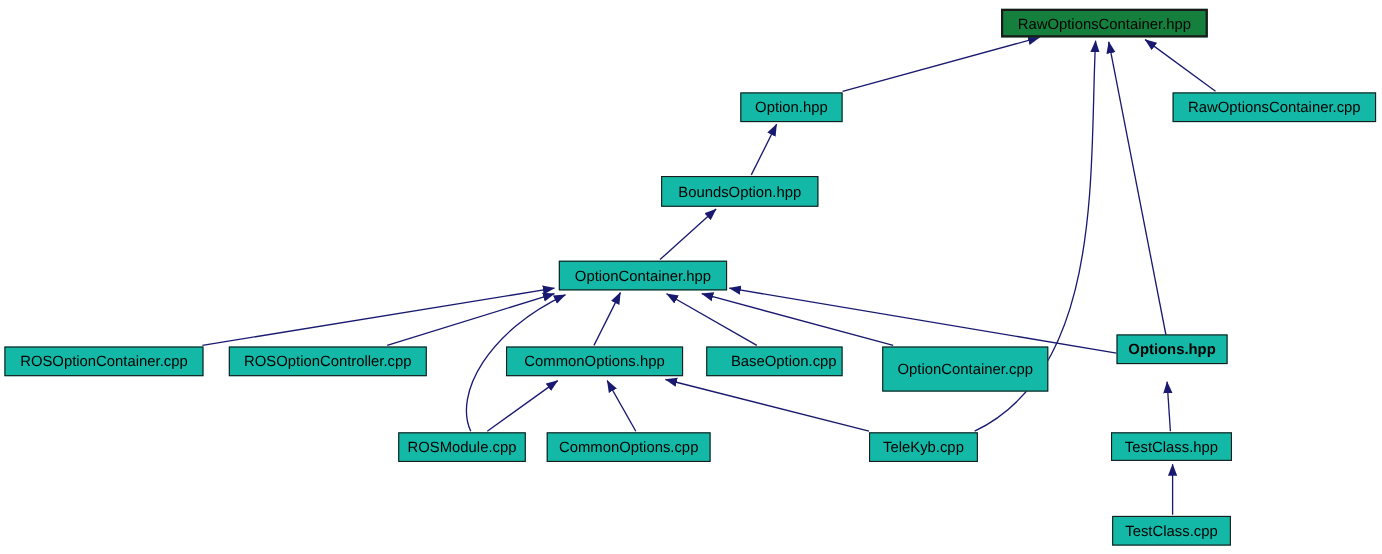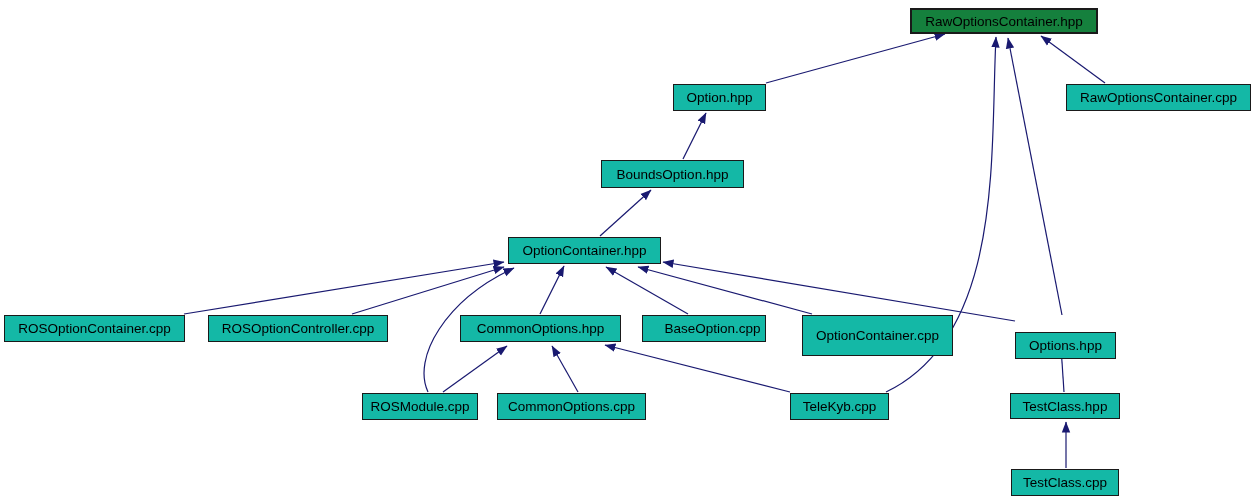--- a/index.html
+++ b/index.html
@@ -17,21 +17,21 @@
   .n0{left:910px;top:8px;width:188px;height:26px;}
   .n1{left:673px;top:84px;width:93px;height:27px;}
   .n2{left:1066px;top:84px;width:185px;height:27px;}
   .n3{left:601px;top:160px;width:143px;height:28px;}
   .n4{left:508px;top:237px;width:153px;height:27px;}
   .n5{left:4px;top:315px;width:181px;height:27px;}
   .n6{left:208px;top:315px;width:180px;height:27px;}
   .n7{left:460px;top:315px;width:161px;height:27px;}
   .n8{left:642px;top:315px;width:124px;height:27px;padding-left:17px;}
   .n9{left:790px;top:315px;width:151px;height:41px;margin-left:12px;}
-  .n10{left:1015px;top:332px;width:101px;height:27px;}
+  .n10{left:1015px;top:304px;width:101px;height:27px;font-weight:bold;}
   .n11{left:362px;top:393px;width:116px;height:27px;}
   .n12{left:497px;top:393px;width:149px;height:27px;}
   .n13{left:790px;top:393px;width:99px;height:27px;}
   .n14{left:1010px;top:393px;width:110px;height:26px;}
   .n15{left:1011px;top:469px;width:108px;height:27px;}
 </style>
 </head>
 <body>
 
 <div class="canvas">

